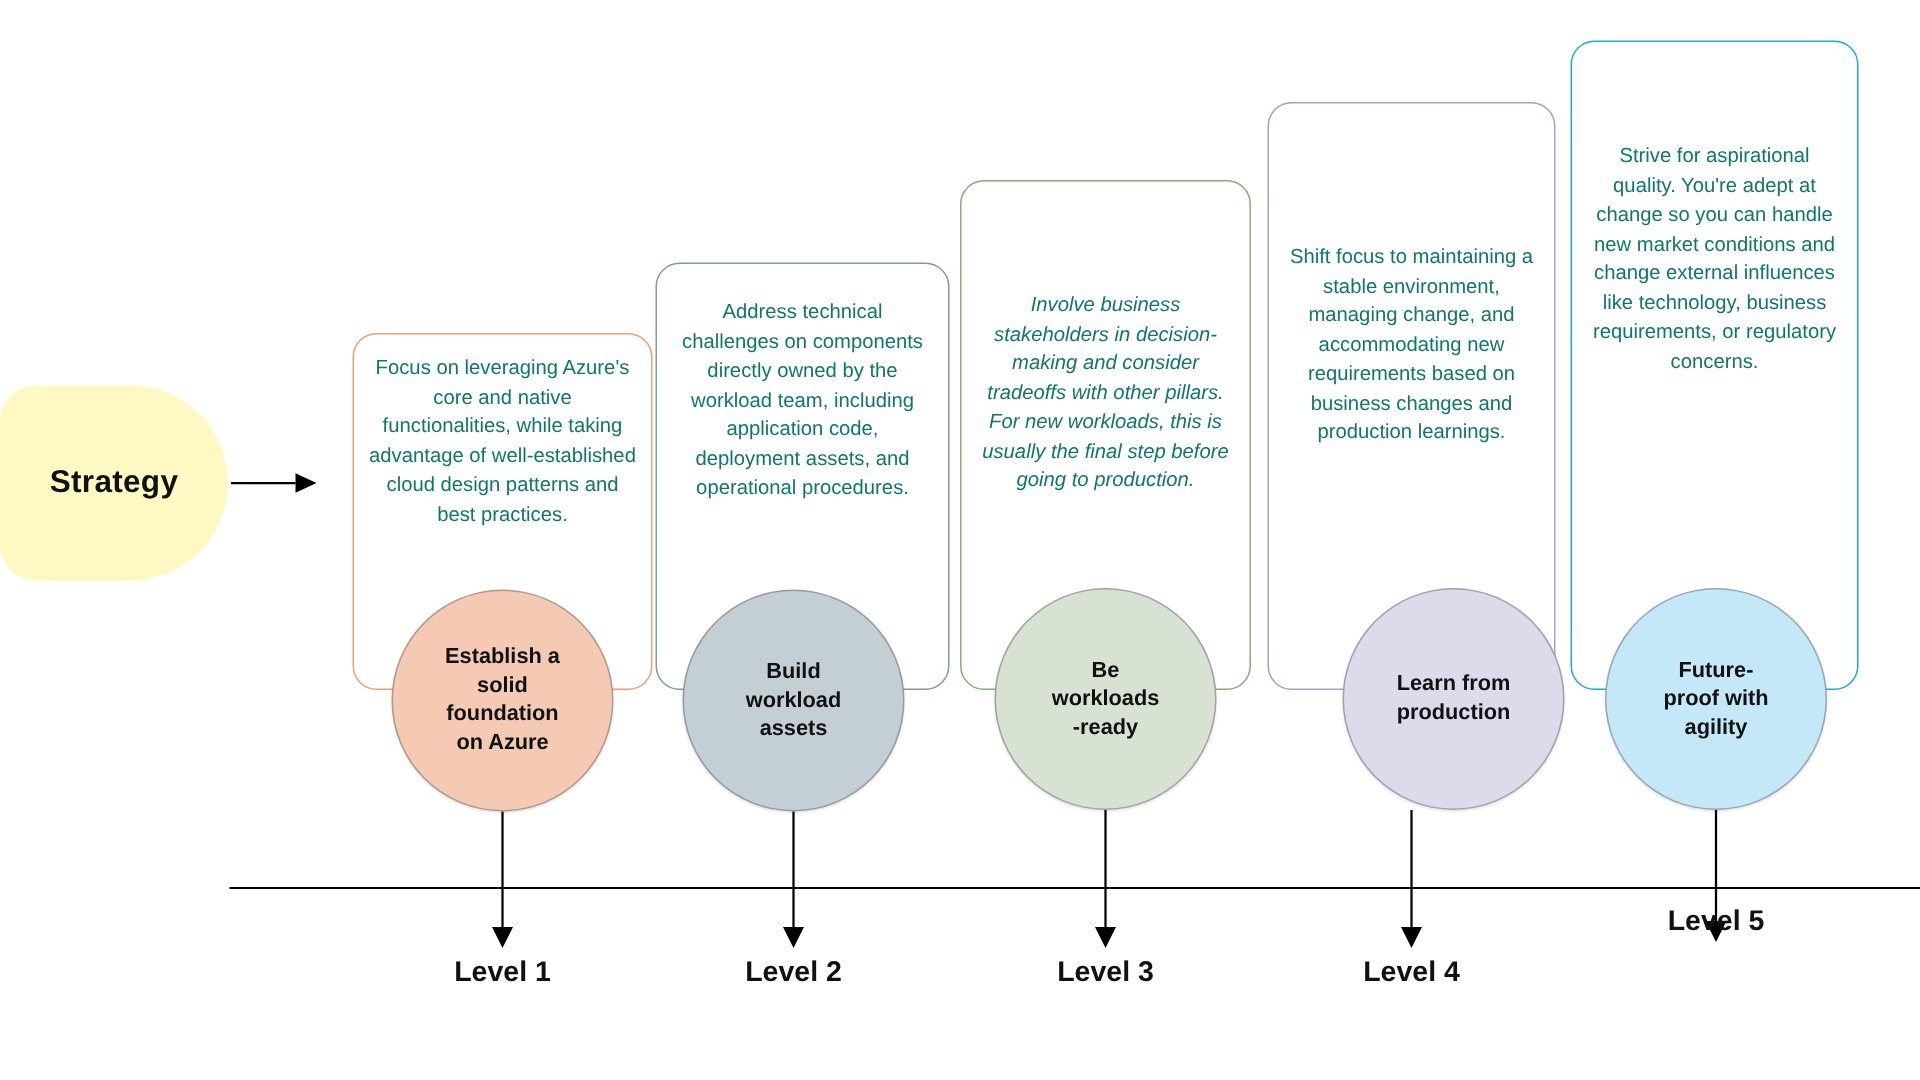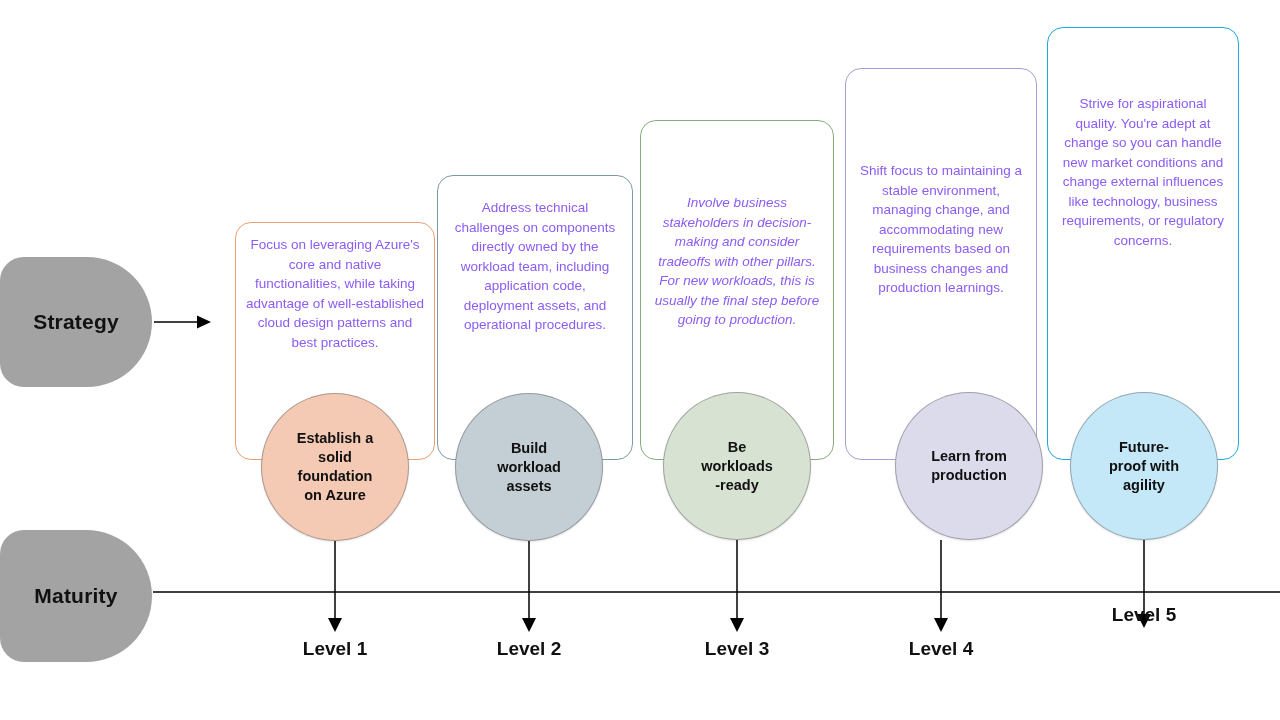--- a/index.html
+++ b/index.html
@@ -4,34 +4,34 @@
 <style>
   html,body{margin:0;padding:0;background:#ffffff;}
   .canvas{
     position:relative;width:1280px;height:720px;background:#ffffff;overflow:hidden;
     font-family:"Liberation Sans","DejaVu Sans",sans-serif;color:#1a1a1a;
   }
   svg.connectors{position:absolute;left:0;top:0;width:1280px;height:720px;pointer-events:none;}
 
   
   .pill{
-    position:absolute;left:0;width:152px;background:#a3a3a3;
+    position:absolute;left:0;width:152px;background:#fef9c3;
     border-radius:24px 66px 66px 24px;display:flex;align-items:center;justify-content:center;
   }
   .pill-strategy{top:257px;height:130px;}
   .pill-maturity{top:530px;height:132px;}
   .pill-label{font-size:21px;font-weight:bold;color:#111;letter-spacing:0.2px;}
 
   
   .desc-box{
     position:absolute;background:#ffffff;border:1.5px solid var(--border-c,#999);
     border-radius:16px;box-sizing:border-box;
   }
   .desc-text{
-    display:block;padding:0 10px;text-align:center;font-size:13.5px;line-height:19.5px;color:#8b5cf6;
+    display:block;padding:0 10px;text-align:center;font-size:13.5px;line-height:19.5px;color:#0f766e;
   }
   .col-1 .desc-box{left:235px;top:222px;width:200px;height:238px;}
   .col-2 .desc-box{left:437px;top:175px;width:196px;height:285px;}
   .col-3 .desc-box{left:640px;top:120px;width:194px;height:340px;}
   .col-4 .desc-box{left:845px;top:68px;width:192px;height:392px;}
   .col-5 .desc-box{left:1047px;top:27px;width:192px;height:433px;}
   .col-1 .desc-text{padding-top:12px;}
   .col-2 .desc-text{padding-top:22px;}
   .col-3 .desc-text{padding-top:72px;font-style:italic;}
   .col-4 .desc-text{padding-top:92px;}
@@ -93,23 +93,20 @@
     </g>
     <g>
       <line x1="1144" y1="540" x2="1144" y2="614" stroke="#000" stroke-width="1.5"></line>
       <polygon points="1137,614 1151,614 1144,628" fill="#000"></polygon>
     </g>
   </svg>
 
   <div class="pill pill-strategy">
     <span class="pill-label">Strategy</span>
   </div>
-  <div class="pill pill-maturity">
-    <span class="pill-label">Maturity</span>
-  </div>
 
   <div class="col col-1" style="--border-c: #E9A077; --fill-c: #F4CAB4;">
     <div class="desc-box">
       <span class="desc-text">Focus on leveraging Azure's core and native functionalities, while taking advantage of well-established cloud design patterns and best practices.</span>
     </div>
     <div class="circle">
       <span class="circle-label">Establish a
 solid
 foundation
 on Azure</span>

